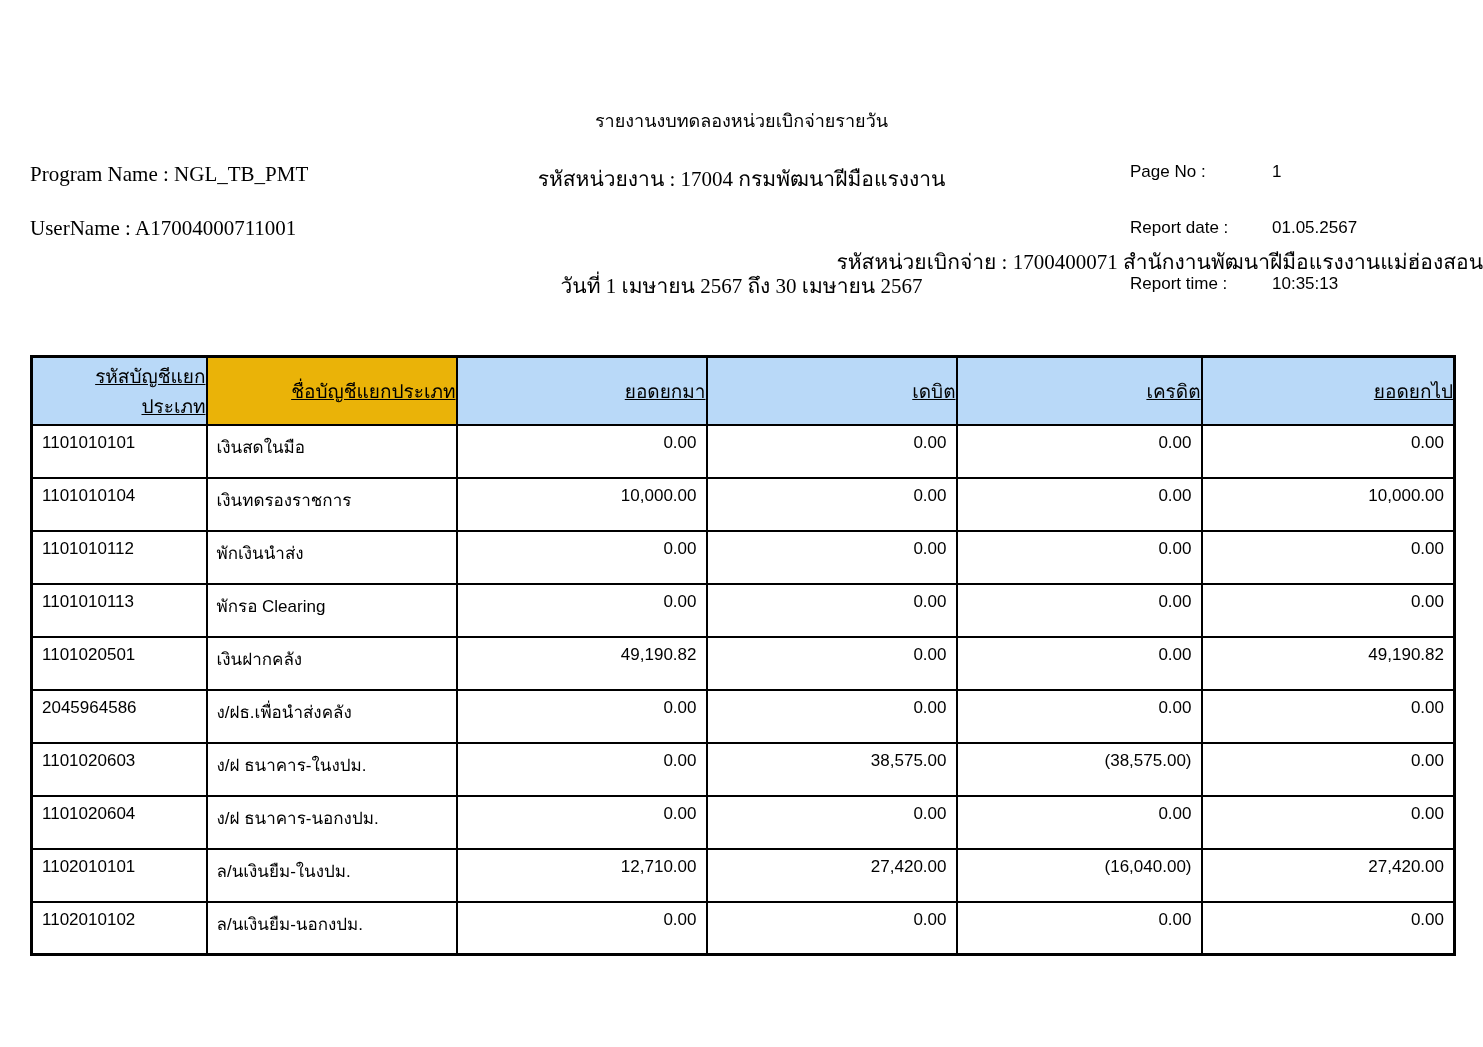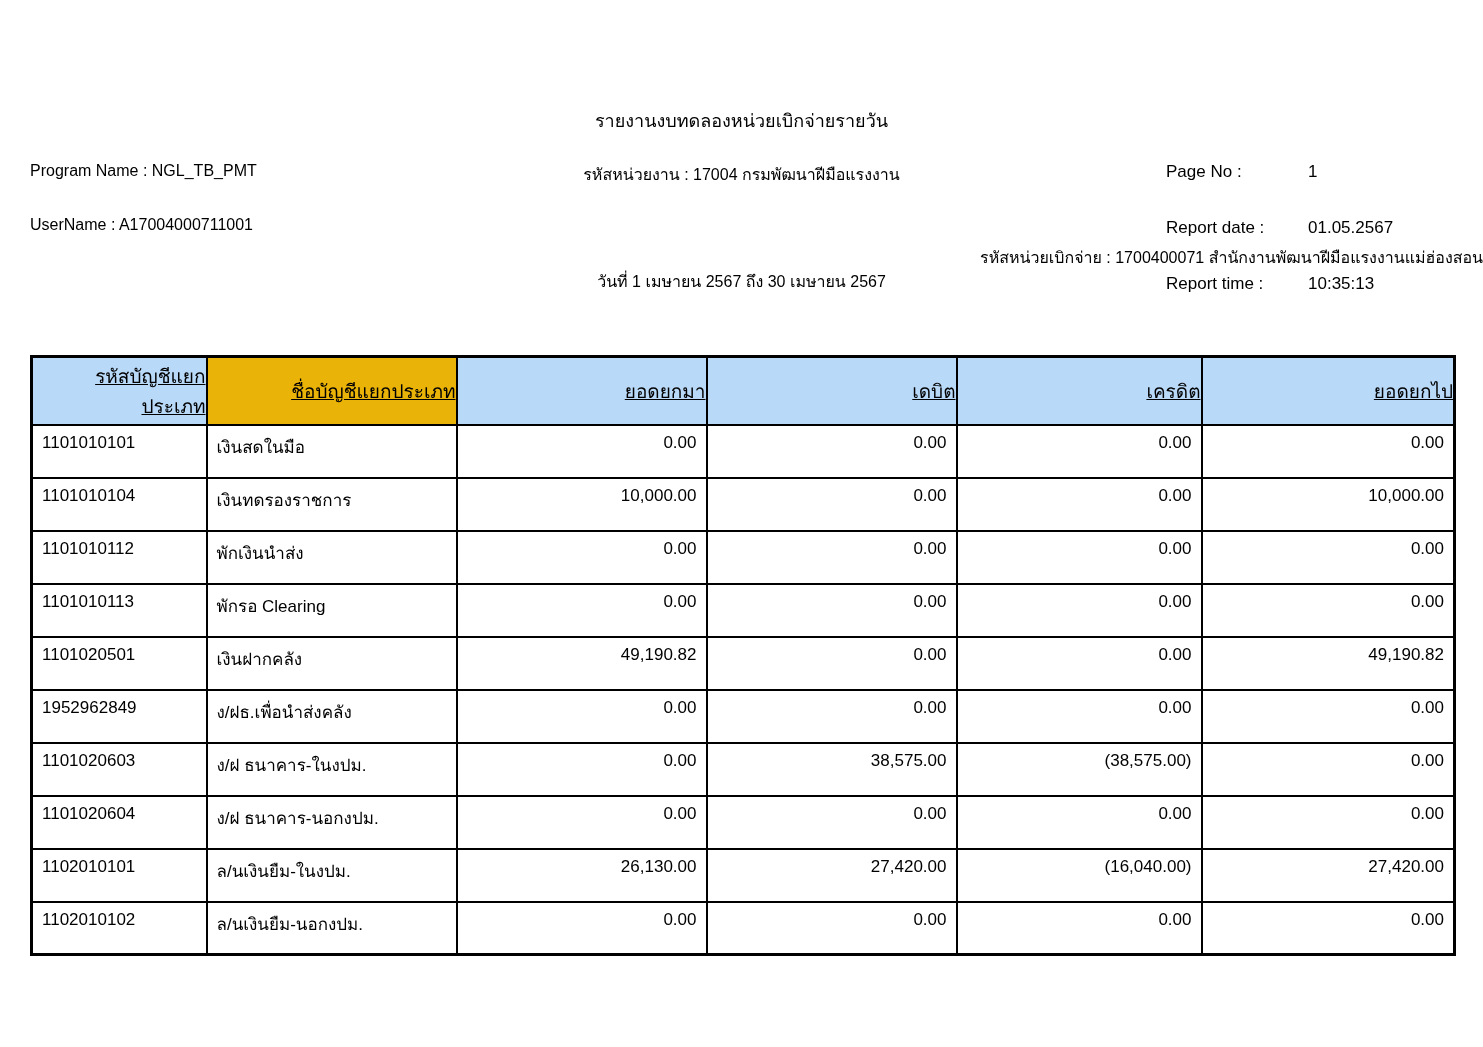--- a/index.html
+++ b/index.html
@@ -9,28 +9,28 @@
     font-family: "Liberation Sans", sans-serif;
     color: #000000;
     overflow: hidden;
   }
   .page { position: relative; width: 1483px; height: 1047px; background: #fff; padding-left: 8px; }
 
   .report-title {
     position: absolute; top: 106px; left: 0; right: 0;
     text-align: center; font-size: 18px;
   }
-  .hdr-line { position: absolute; font-size: 16px; white-space: nowrap; }
+  .hdr-line { position: absolute; font-size: 21px; white-space: nowrap; font-family: Liberation Serif, serif; }
   .hdr-left-1  { left: 30px; top: 162px; }
   .hdr-left-2  { left: 30px; top: 216px; }
   .hdr-center-1 { left: 0; right: 0; top: 162px; text-align: center; }
   .hdr-center-2 { left: 0; right: 0; top: 216px; text-align: right; margin-top: 29px; }
   .hdr-center-3 { left: 0; right: 0; top: 269px; text-align: center; }
   .hdr-right { left: 1130px; top: 162px; position: absolute; font-size: 17px; }
-  .hdr-right .pair { display: flex; margin-bottom: 36px; margin-left: 36px; }
+  .hdr-right .pair { display: flex; margin-bottom: 36px; }
   .hdr-right .lbl { width: 142px; }
   .hdr-right .val { white-space: nowrap; }
 
   table.report {
     position: absolute; left: 30px; top: 355px;
     width: 1423px;
     border-collapse: collapse;
     table-layout: fixed;
     font-size: 17px;
   }
@@ -139,21 +139,21 @@
         </tr>
         <tr>
           <td class="txt">1101020501</td>
           <td class="txt">เงินฝากคลัง</td>
           <td class="num">49,190.82</td>
           <td class="num">0.00</td>
           <td class="num">0.00</td>
           <td class="num">49,190.82</td>
         </tr>
         <tr>
-          <td class="txt">1952962849</td>
+          <td class="txt">2045964586</td>
           <td class="txt">ง/ฝธ.เพื่อนำส่งคลัง</td>
           <td class="num">0.00</td>
           <td class="num">0.00</td>
           <td class="num">0.00</td>
           <td class="num">0.00</td>
         </tr>
         <tr>
           <td class="txt">1101020603</td>
           <td class="txt">ง/ฝ ธนาคาร-ในงปม.</td>
           <td class="num">0.00</td>
@@ -165,21 +165,21 @@
           <td class="txt">1101020604</td>
           <td class="txt">ง/ฝ ธนาคาร-นอกงปม.</td>
           <td class="num">0.00</td>
           <td class="num">0.00</td>
           <td class="num">0.00</td>
           <td class="num">0.00</td>
         </tr>
         <tr>
           <td class="txt">1102010101</td>
           <td class="txt">ล/นเงินยืม-ในงปม.</td>
-          <td class="num">26,130.00</td>
+          <td class="num">12,710.00</td>
           <td class="num">27,420.00</td>
           <td class="num">(16,040.00)</td>
           <td class="num">27,420.00</td>
         </tr>
         <tr>
           <td class="txt">1102010102</td>
           <td class="txt">ล/นเงินยืม-นอกงปม.</td>
           <td class="num">0.00</td>
           <td class="num">0.00</td>
           <td class="num">0.00</td>

